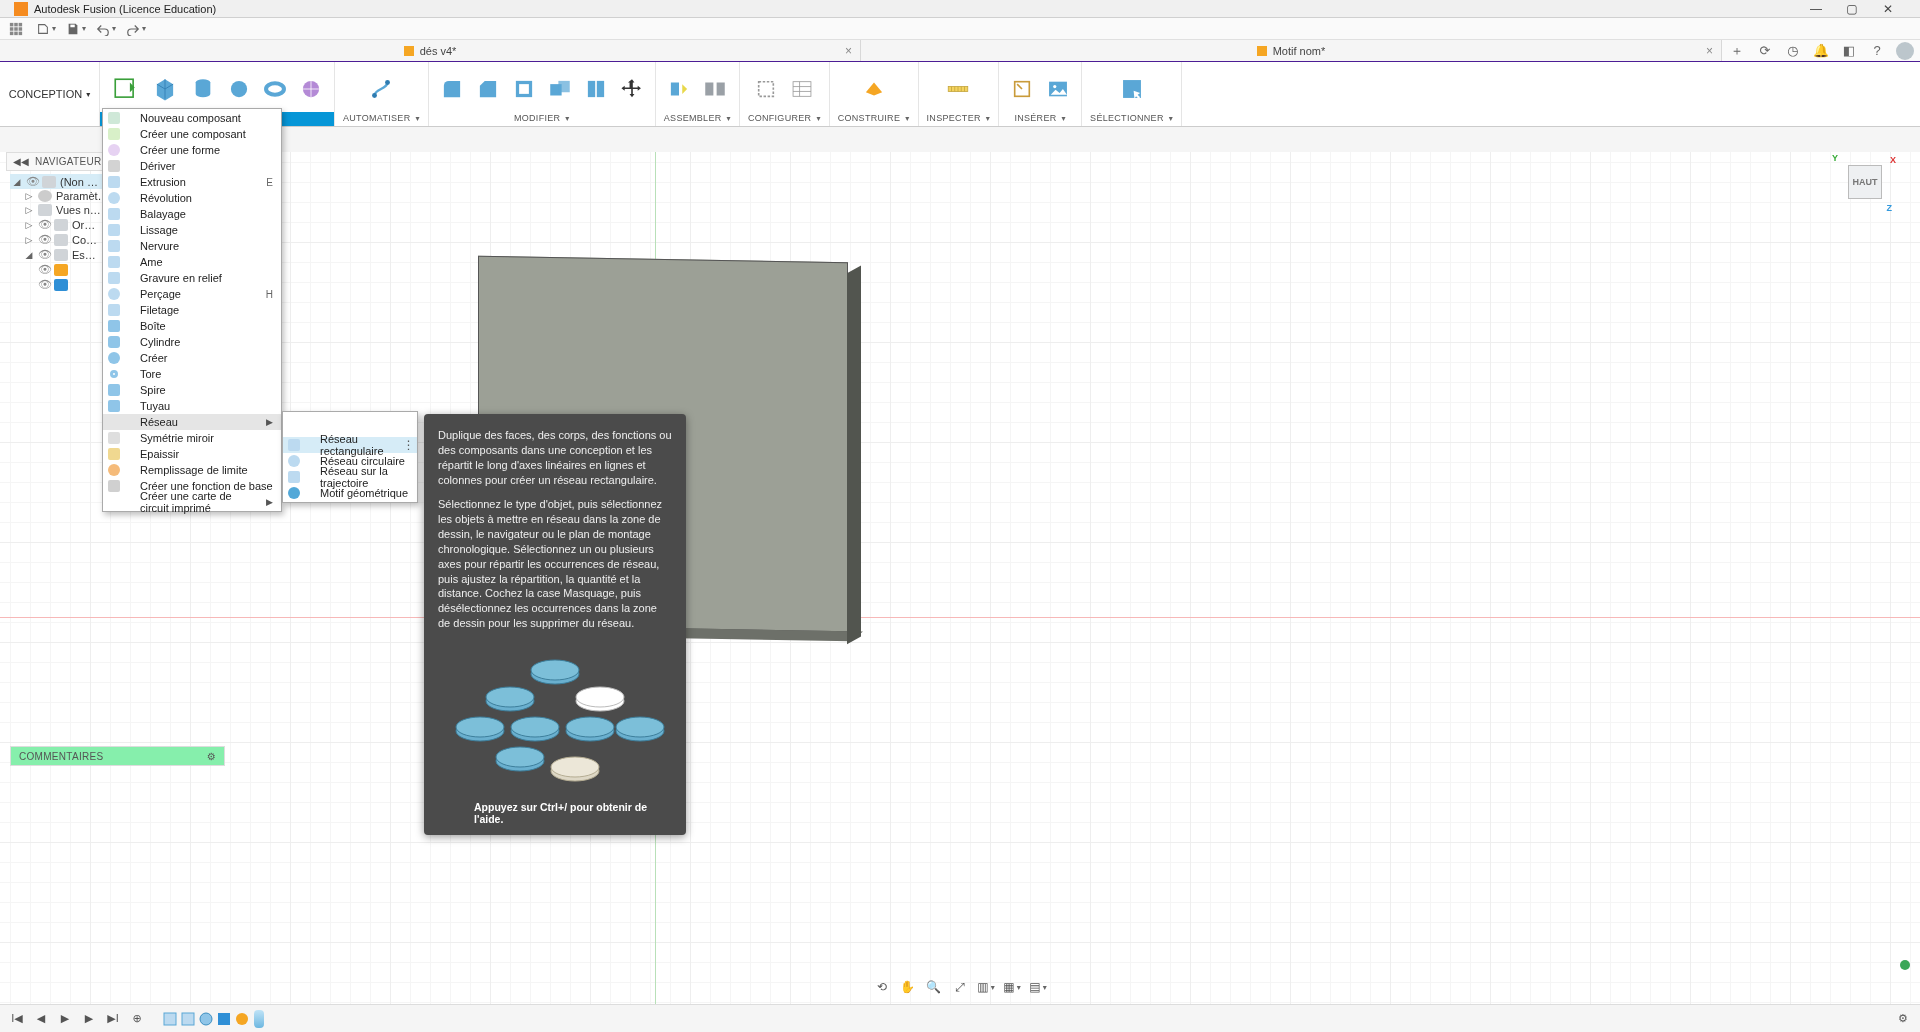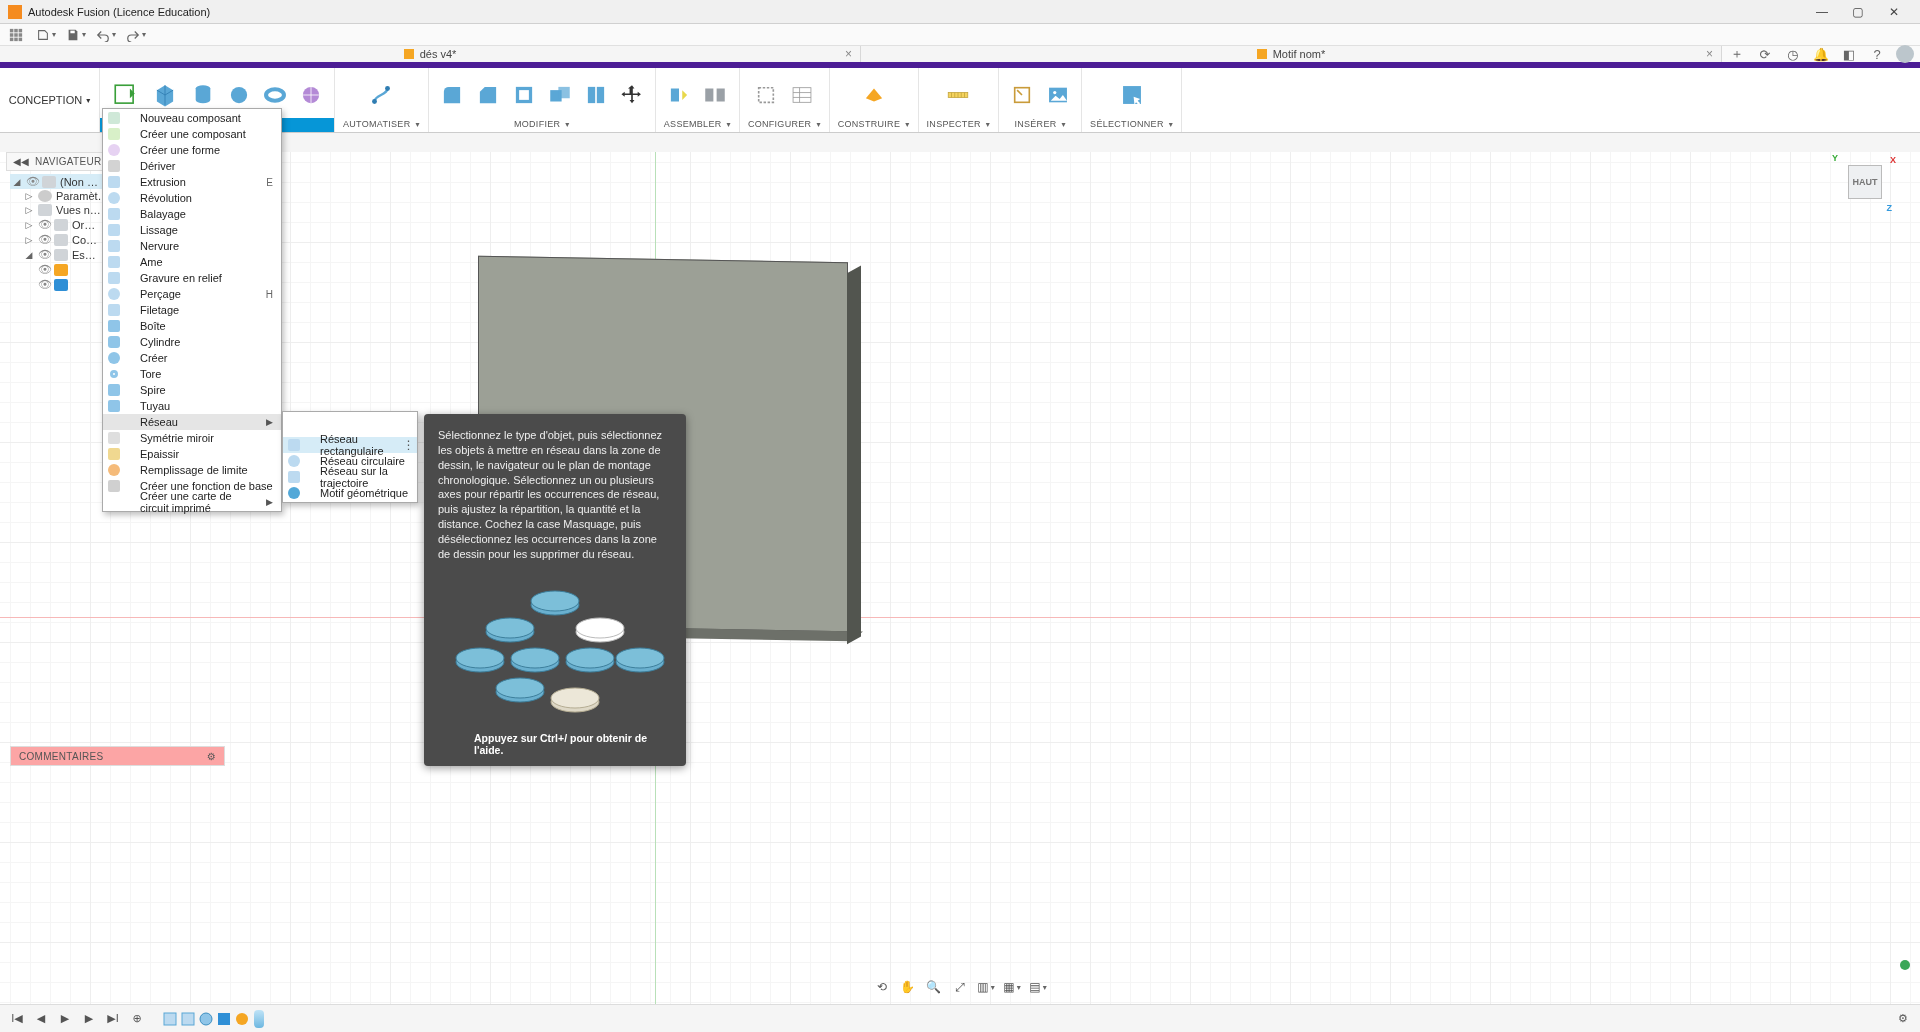--- a/index.html
+++ b/index.html
@@ -1,30 +1,30 @@
 <!DOCTYPE html>
 <html><head>
 <meta charset="utf-8">
 <style>
 * { margin: 0; padding: 0; box-sizing: border-box; font-family: "Segoe UI", Arial, sans-serif; }
 html, body { width: 100%; height: 100%; overflow: hidden; background: #f5f5f5; }
 
 
-.titlebar { height: 24px; background: #f0f0f0; display: flex; align-items: center; padding: 0 8px; font-size: 11px; color: #222; border-bottom: 1px solid #d0d0d0; }
+.titlebar { height: 18px; background: #f0f0f0; display: flex; align-items: center; padding: 0 14px; font-size: 11px; color: #222; border-bottom: 1px solid #d0d0d0; }
 .titlebar .icon-app { width: 14px; height: 14px; background: #f58b1f; margin-right: 6px; }
 .titlebar-spacer { flex: 1; }
 .win-btn { width: 36px; height: 24px; display: flex; align-items: center; justify-content: center; font-size: 12px; color: #444; cursor: pointer; }
 
 
 .quickbar { height: 22px; background: #fafafa; display: flex; align-items: center; padding: 0 4px; gap: 6px; border-bottom: 1px solid #e0e0e0; }
 .qbtn { width: 24px; height: 18px; display: flex; align-items: center; justify-content: center; font-size: 11px; color: #555; cursor: pointer; }
 .qbtn svg { width: 14px; height: 14px; }
 
 
-.tabs-row { height: 22px; background: #fafafa; display: flex; align-items: stretch; border-bottom: 6px solid #4c1d95; }
+.tabs-row { height: 22px; background: #fafafa; display: flex; align-items: stretch; border-bottom: 1px solid #4c1d95; }
 .doc-tab { flex: 1; display: flex; align-items: center; justify-content: center; gap: 6px; font-size: 11px; color: #444; border-right: 1px solid #d8d8d8; position: relative; background:#f5f5f5; }
 .doc-tab .cube { width: 10px; height: 10px; background: #f5a623; transform: rotate(0deg); }
 .doc-tab .close-x { position: absolute; right: 8px; font-size: 12px; color: #888; cursor: pointer; }
 .tab-controls { display: flex; align-items: center; padding: 0 6px; gap: 10px; }
 .tc-btn { width: 18px; height: 18px; display: flex; align-items: center; justify-content: center; color: #666; font-size: 13px; cursor: pointer; }
 .avatar { width: 18px; height: 18px; border-radius: 50%; background: #bcc6cc; }
 
 
 .ribbon { background: #fff; border-bottom: 1px solid #ccc; }
 .ribbon-tabs { height: 20px; display: flex; align-items: flex-end; padding-left: 106px; gap: 0; font-size: 10px; color: #666; }
@@ -96,21 +96,21 @@
 .tooltip { position:absolute; left:424px; top:262px; width:262px; background:#4b4b4b; color:#eee; font-size:11px; border-radius:4px; padding:14px 14px 10px; box-shadow:0 2px 8px rgba(0,0,0,.4); }
 .tooltip p { margin-bottom:10px; line-height:1.35; }
 .tooltip .illus { height:150px; display:flex; align-items:center; justify-content:center; margin:6px 0 10px; }
 .tooltip .hint { font-size:10.5px; color:#fff; font-weight:bold;margin-left:36px; }
 
 
 .view-toolbar { position:absolute; left:50%; bottom:6px; transform:translateX(-50%); display:flex; gap:8px; background:rgba(255,255,255,.0); padding:2px 6px; }
 .vt-btn { width:18px; height:18px; display:flex; align-items:center; justify-content:center; color:#555; font-size:12px; cursor:pointer; }
 
 
-.comments-bar { position:absolute; left:10px; width:215px; top:594px; background:#fca5a5; border:1px solid #ddd; height:20px; display:flex; align-items:center; padding:0 8px; font-size:10px; color:#555; letter-spacing:.3px; justify-content:space-between; }
+.comments-bar { position:absolute; left:10px; width:215px; top:594px; background:#86efac; border:1px solid #ddd; height:20px; display:flex; align-items:center; padding:0 8px; font-size:10px; color:#555; letter-spacing:.3px; justify-content:space-between; }
 
 
 .footer { position:absolute; left:0; right:0; bottom:0; height:28px; background:#f5f5f5; border-top:1px solid #ddd; display:flex; align-items:center; padding:0 8px; gap:6px; }
 .ft-btn { width:18px; height:18px; display:flex; align-items:center; justify-content:center; color:#555; cursor:pointer; font-size:11px; }
 .timeline { display:flex; align-items:center; gap:2px; margin-left:10px; }
 .tl-node { width:16px; height:16px; border-radius:2px; display:flex; align-items:center; justify-content:center; }
 .tl-marker { width:10px; height:18px; background:linear-gradient(#bfe3f7,#6db7e0); border-radius:4px; margin-left:2px; }
 .footer .right { margin-left:auto; display:flex; align-items:center; gap:4px; }
 
 .caret::after { content:"▾"; font-size:8px; margin-left:2px; color:#666; }
@@ -644,20 +644,21 @@
       </div>
     <div class="menu-item">
         <span class="mi-ic">
           <span style="background:#52a8d8;border-radius:50%"></span>
         </span>
         <span class="mi-label">Motif géométrique</span>
       </div>
   </div>
 
   <div class="tooltip">
+    <p>Duplique des faces, des corps, des fonctions ou des composants dans une conception et les répartit le long d'axes linéaires en lignes et colonnes pour créer un réseau rectangulaire.</p>
     <p>Sélectionnez le type d'objet, puis sélectionnez les objets à mettre en réseau dans la zone de dessin, le navigateur ou le plan de montage chronologique. Sélectionnez un ou plusieurs axes pour répartir les occurrences de réseau, puis ajustez la répartition, la quantité et la distance. Cochez la case Masquage, puis désélectionnez les occurrences dans la zone de dessin pour les supprimer du réseau.</p>
     <div class="illus">
       <svg width="220" height="140" viewBox="0 0 220 140">
         <g fill="#6ab0cf" stroke="#3d7f9c" stroke-width="1">
           <ellipse cx="110" cy="28" rx="24" ry="10"></ellipse>
             <ellipse cx="110" cy="24" rx="24" ry="10" fill="#7cbfd9"></ellipse>
           <ellipse cx="65" cy="55" rx="24" ry="10"></ellipse>
             <ellipse cx="65" cy="51" rx="24" ry="10" fill="#7cbfd9"></ellipse>
           <ellipse cx="155" cy="55" rx="24" ry="10" fill="#fff" stroke="#bbb"></ellipse>
             <ellipse cx="155" cy="51" rx="24" ry="10" fill="#fff" stroke="#bbb"></ellipse>

